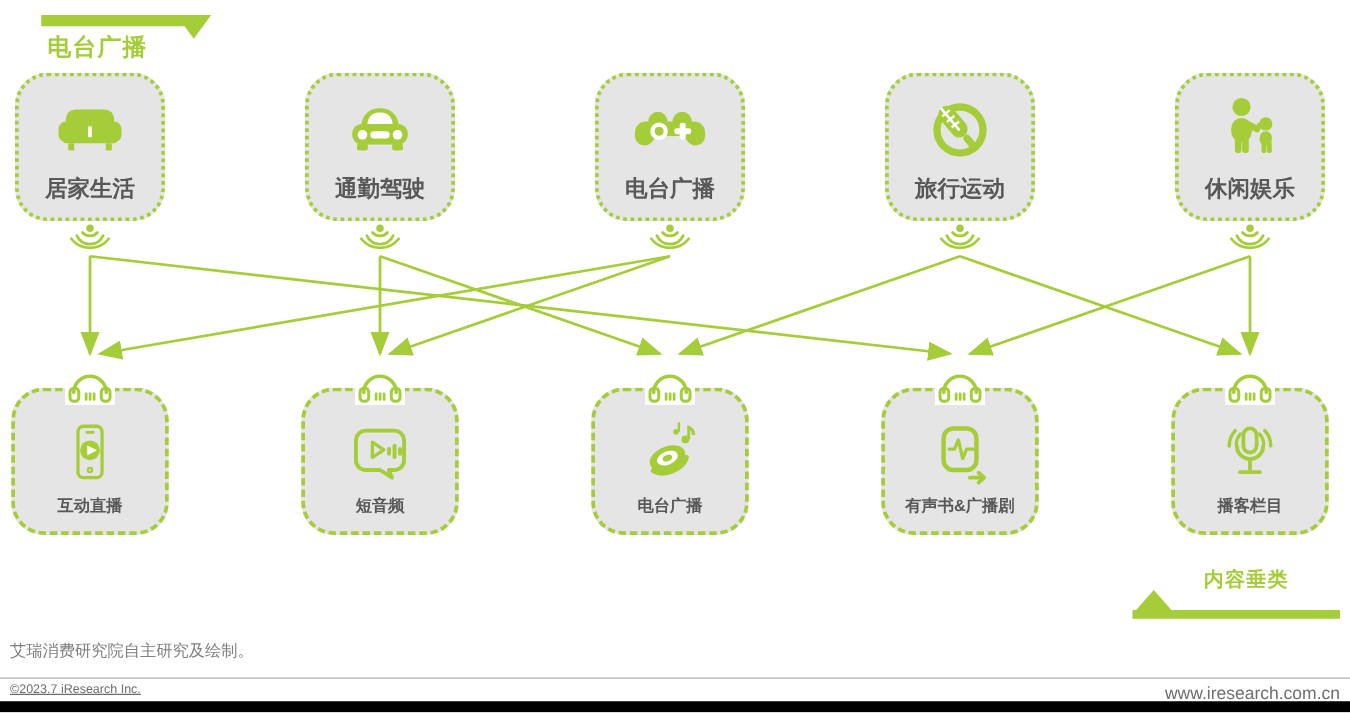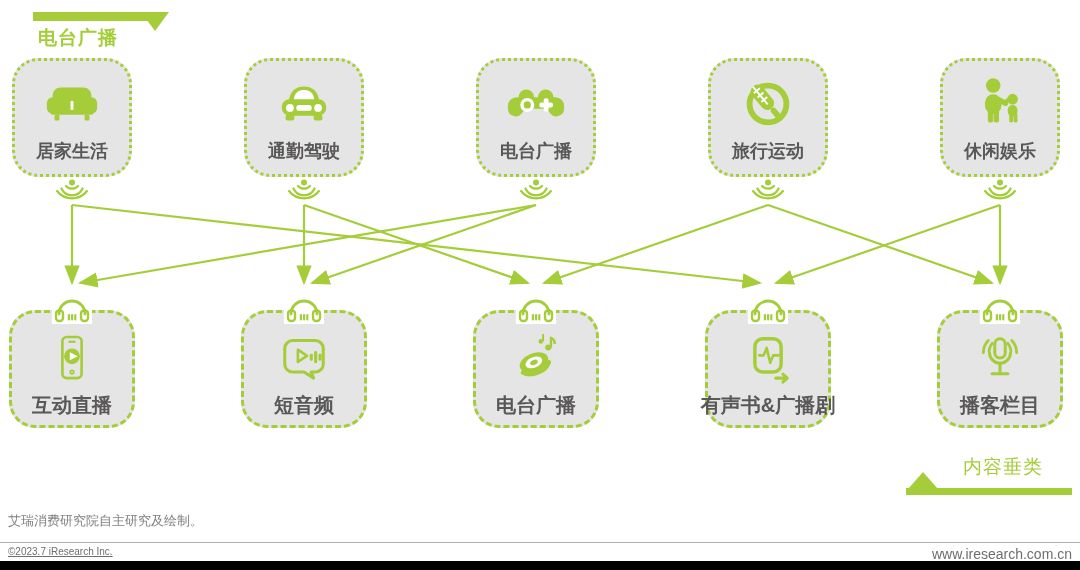--- a/index.html
+++ b/index.html
@@ -8,28 +8,28 @@
          font-family:"Liberation Sans","DejaVu Sans",sans-serif;}
   
   .banner-bar{position:absolute;background:var(--green);}
   #top-bar{left:33px;top:12px;width:124px;height:9px;}
   #top-tri{position:absolute;left:141px;top:12px;width:0;height:0;
            border-top:19px solid var(--green);border-left:14px solid transparent;border-right:14px solid transparent;}
   #top-banner-label{position:absolute;left:38px;top:25px;font-size:19px;font-weight:bold;color:var(--green);letter-spacing:1px;}
   #bottom-bar{left:906px;top:488px;width:166px;height:7px;}
   #bottom-tri{position:absolute;left:908px;top:472px;width:0;height:0;
            border-bottom:17px solid var(--green);border-left:15px solid transparent;border-right:15px solid transparent;}
-  #bottom-banner-label{position:absolute;left:963px;top:454px;font-size:19px;font-weight:normal;color:var(--green);letter-spacing:1px;}
+  #bottom-banner-label{position:absolute;left:963px;top:454px;font-size:16px;font-weight:bold;color:var(--green);letter-spacing:1px;}
   
   .card{position:absolute;box-sizing:border-box;border-radius:26px;display:flex;flex-direction:column;
         align-items:center;justify-content:center;background:#e5e5e5;}
   .scenario-card{top:58px;width:120px;height:119px;border:3px dotted var(--green);gap:4px;}
   .content-card{top:310px;width:126px;height:118px;border:3px dashed var(--green);gap:6px;padding-top:10px;}
   .card .label{font-size:18px;font-weight:bold;color:var(--label);white-space:nowrap;}
-  .content-card .label{font-size:20px;}
+  .content-card .label{font-size:13px;}
   .ripple{position:absolute;top:179px;width:36px;height:26px;}
   .phones{position:absolute;top:294px;width:40px;height:30px;background:#fff;z-index:3;}
   .icon{display:block;}
   
   #arrow-layer{position:absolute;left:0;top:0;pointer-events:none;z-index:1;}
   
   #source-note{position:absolute;left:8px;top:512px;font-size:13px;color:var(--gray);}
   #footer-divider{position:absolute;left:0;top:542px;width:1080px;height:1px;background:#b0b0b0;}
   #copyright{position:absolute;left:8px;top:546px;font-size:10px;color:#6e6e6e;text-decoration:underline;}
   #website{position:absolute;right:8px;top:546px;font-size:14px;color:#6e6e6e;margin-left:40px;}

